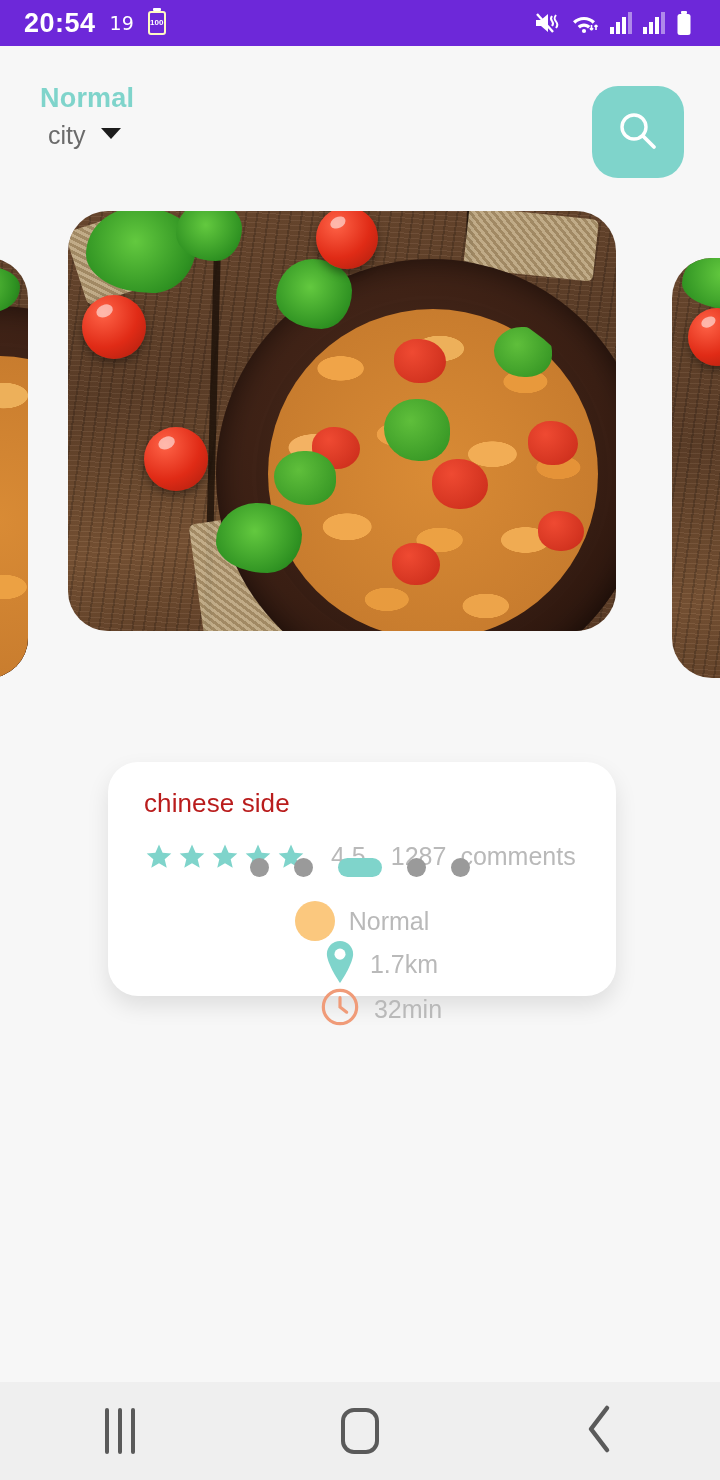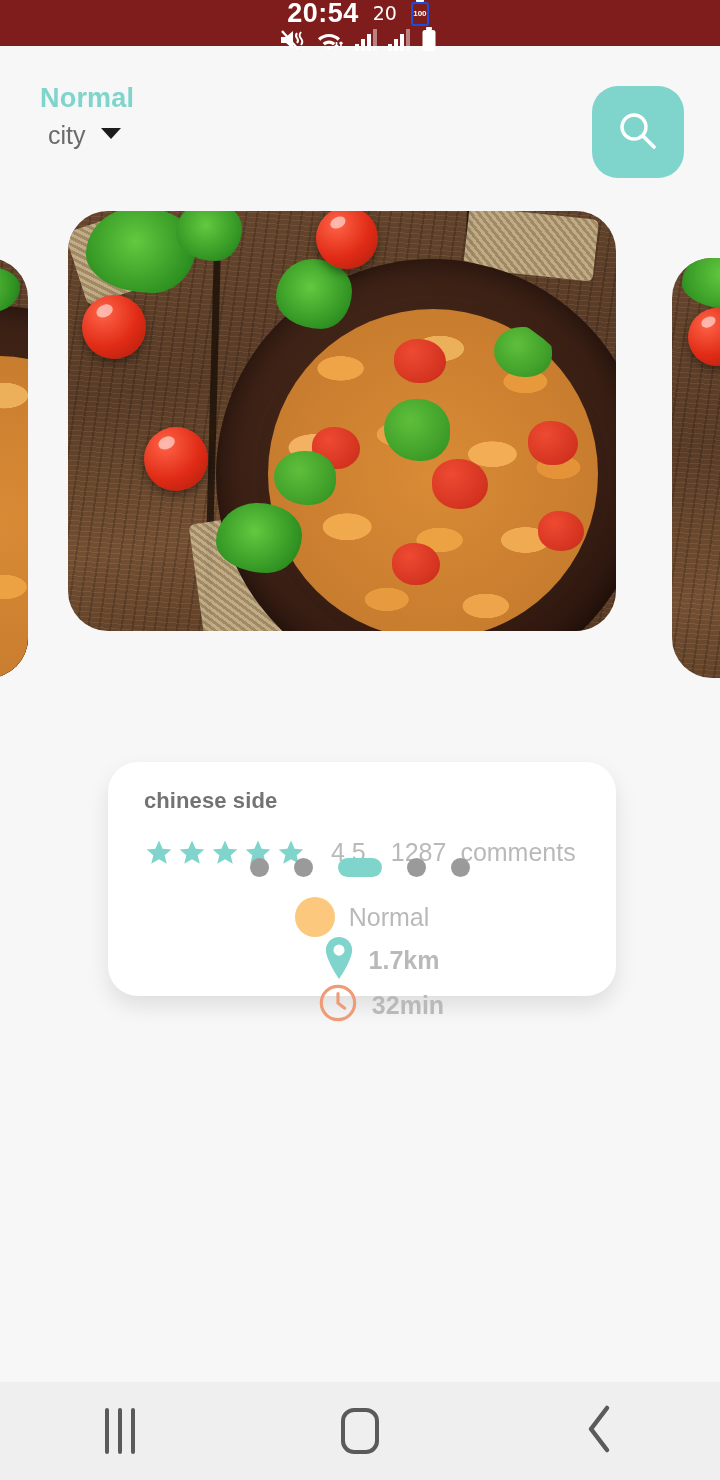--- a/index.html
+++ b/index.html
@@ -15,26 +15,25 @@
     background: #f7f7f7;
     position: relative;
   }
 
   
   .status-bar {
     position: absolute;
     top: 0; left: 0;
     width: 720px;
     height: 46px;
-    background: #7f1d1d;
+    background: #6d28d9;
     display: flex;
     align-items: center;
     justify-content: space-between;
     padding: 0 28px 0 24px;
-    flex-direction: column;
   }
   .status-left {
     display: flex;
     align-items: center;
     gap: 14px;
   }
   .status-time {
     color: #ffffff;
     font-size: 27px;
     font-weight: bold;
@@ -43,21 +42,21 @@
   }
   .status-arabic {
     color: #ffffff;
     font-size: 19px;
     line-height: 1;
     font-family: "DejaVu Sans", sans-serif;
   }
   .batt-100 {
     position: relative;
     width: 18px; height: 24px;
-    border: 2px solid #1d4ed8;
+    border: 2px solid #fef9c3;
     border-radius: 3px;
     display: flex;
     align-items: center;
     justify-content: center;
   }
   .batt-100::before {
     content: "";
     position: absolute;
     top: -5px; left: 50%;
     transform: translateX(-50%);
@@ -253,23 +252,23 @@
     left: 108px;
     top: 551px;
     width: 508px;
     height: 234px;
     background: #ffffff;
     border-radius: 30px;
     box-shadow: 0 10px 22px rgba(0,0,0,0.10);
     padding: 28px 36px 0 36px;
   }
   .info-title {
-    font-size: 22px;
-    font-weight: bold;
-    color: #737373;
+    font-size: 26px;
+    font-weight: normal;
+    color: #b91c1c;
     line-height: 1;
     letter-spacing: 0.1px;
   }
   .rating-row {
     display: flex;
     align-items: center;
     margin-top: 26px;
   }
   .stars {
     display: flex;
@@ -288,21 +287,21 @@
     display: flex;
     align-items: center;
     margin-top: 30px;
     flex-direction: column;
   }
   .meta-item {
     display: flex;
     align-items: center;
     gap: 14px;
   }
-  .meta-item + .meta-item { margin-left: 38px; font-weight: bold; }
+  .meta-item + .meta-item { margin-left: 38px; }
   .meta-text {
     color: #b9b9b9;
     font-size: 25px;
     line-height: 1;
     white-space: nowrap;
   }
   .dot-normal {
     width: 40px; height: 40px;
     border-radius: 50%;
     background: #fbc87e;
@@ -364,21 +363,21 @@
     border: 4px solid #5a5a5a;
     border-radius: 13px;
   }
 </style>
 </head>
 <body>
 
 <div class="status-bar">
   <div class="status-left">
     <span class="status-time">20:54</span>
-    <span class="status-arabic">20</span>
+    <span class="status-arabic">19</span>
     <span class="batt-100">
       <span>100</span>
     </span>
   </div>
   <div class="status-right">
     <span>
       <svg width="26" height="24" viewBox="0 0 26 24">
         <path d="M2 9h5l7-6v18l-7-6H2z" fill="#fff"></path>
         <path d="M3 3l16 18" stroke="#fff" stroke-width="2.4" fill="none"></path>
         <path d="M18 5c-1.6 2-1.6 3 0 5s1.6 3 0 5" stroke="#fff" stroke-width="2" fill="none"></path>

